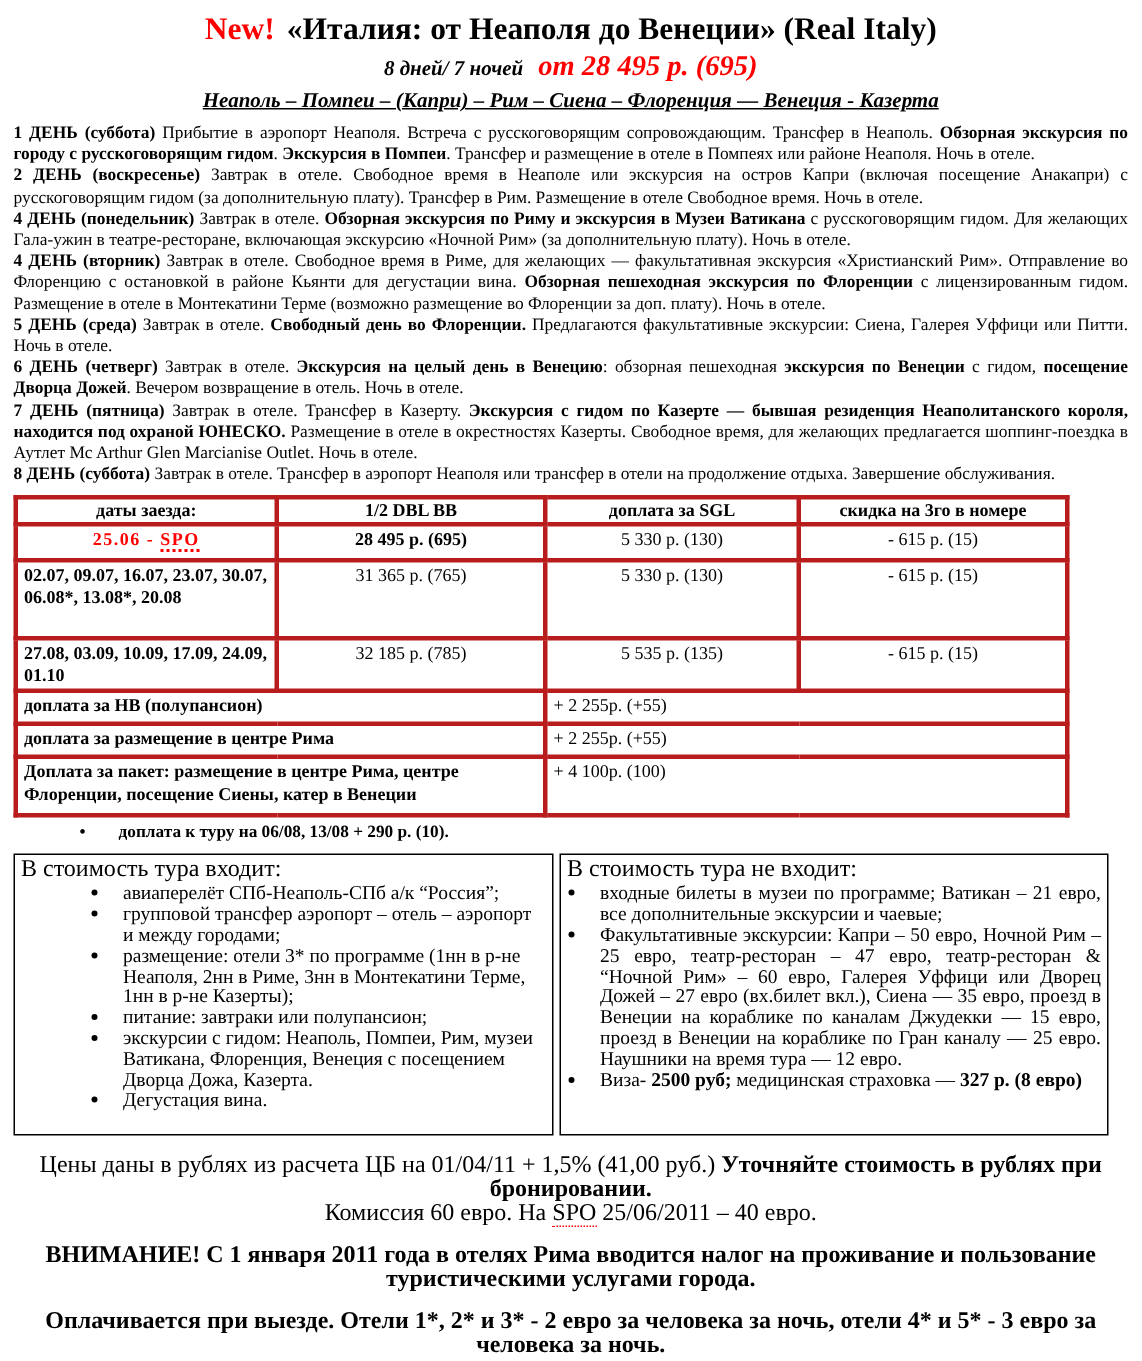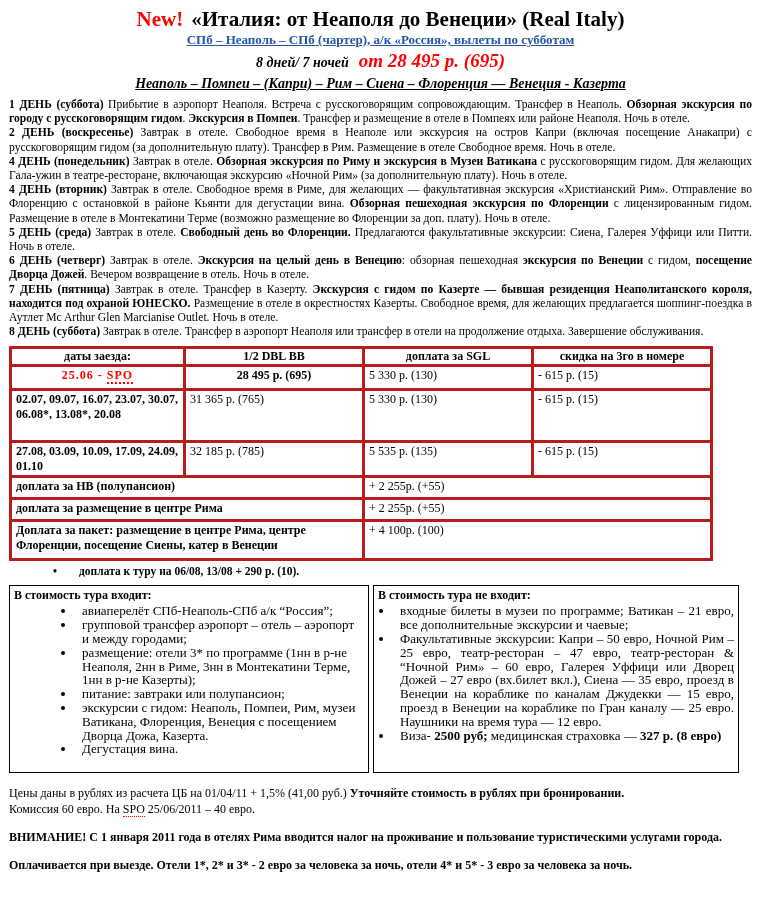--- a/index.html
+++ b/index.html
@@ -24,60 +24,59 @@
   
   .itinerary { margin-top:6px; }
   .itinerary p { margin:0; font-size:11.6px; line-height:14.2px; text-align:justify; }
 
   
   table.price { border-collapse:collapse; table-layout:fixed; width:701px; margin:7px 0 0 0; }
   table.price th, table.price td { border:3px solid #b91c1c; font-size:12px; padding:1px 4px; vertical-align:top; overflow:hidden; }
   table.price th { text-align:center; font-weight:bold; padding:0 2px; }
   col.c1{width:174px} col.c2{width:179px} col.c3{width:169px} col.c4{width:179px}
   td.dates { font-weight:bold; text-align:left; }
-  td.val { }
+  td.val { text-align:center; }
   td.spo-cell { color:#FF0000; font-size:15px; font-weight:bold; text-align:center; letter-spacing:1px; }
   td.price-bold { font-size:16px; font-weight:bold; text-align:center; }
   .spell { border-bottom:2px dotted #FF0000; }
   tr.r-spo { height:24px; }
   tr.r-mid { height:52px; }
   tr.r-last { height:31px; }
   td.supp-label { font-weight:bold; height:17px; }
   td.supp-pkg { height:34px; }
   td.supp-val { text-align:left; }
 
   .bullet-note { font-size:11.5px; font-weight:bold; margin:4px 0 8px 44px; }
   .bullet-note .dot { margin-right:22px; }
 
   
   .boxes { display:flex; gap:4px; margin-top:8px; }
   .box { border:1px solid #000; box-sizing:border-box; height:188px; padding:2px 4px; }
   .box-left { width:360px; }
   .box-right { width:366px; }
-  .box-title { font-size:12px; font-weight:bold; line-height:15px; }
+  .box-title { font-size:16px; font-weight:normal; line-height:15px; }
   .box ul { margin:1px 0 0 0; font-size:13px; line-height:13.8px; }
   .box-left ul { padding-left:62px; }
   .box-right ul { padding-left:16px; }
   .box li { padding-left:6px; margin:0; }
   .box-right li { text-align:justify; }
 
   
-  .footer { margin-top:12px; font-size:12px; }
+  .footer { margin-top:12px; font-size:16px;text-align:center; }
   .footer .ln { line-height:16px; }
   .footer .gap { height:12px; }
   .spell-sm { border-bottom:1px dotted #FF0000; }
 </style>
 </head>
 <body>
 
 <div class="page">
 
   <div class="hdr">
     <div class="title-line"><span class="new-label">New!</span><span>«Италия: от Неаполя до Венеции» (Real Italy)</span></div>
-    <div class="subtitle">СПб – Неаполь – СПб (чартер),  а/к «Россия», вылеты по субботам</div>
     <div class="price-line"><span class="duration">8 дней/ 7 ночей</span><span class="price-big-red">от 28 495 р. (695)</span></div>
     <div class="route">Неаполь – Помпеи – (Капри) – Рим – Сиена – Флоренция — Венеция - Казерта</div>
   </div>
 
   <div class="itinerary">
       <p><span class="b">1 ДЕНЬ  (суббота) </span><span>Прибытие в аэропорт Неаполя. Встреча с русскоговорящим сопровождающим. Трансфер в Неаполь. </span><span class="b">Обзорная экскурсия по городу с русскоговорящим гидом</span><span>. </span><span class="b">Экскурсия в Помпеи</span><span>. Трансфер и размещение в отеле в Помпеях или районе Неаполя. Ночь в отеле.</span></p>
       <p><span class="b">2 ДЕНЬ (воскресенье) </span><span>Завтрак в отеле.  Свободное время в Неаполе или экскурсия на остров Капри (включая посещение Анакапри) с русскоговорящим гидом (за дополнительную плату). Трансфер в Рим. Размещение в отеле Свободное время. Ночь в отеле.</span></p>
       <p><span class="b">4 ДЕНЬ (понедельник)  </span><span>Завтрак в отеле. </span><span class="b">Обзорная экскурсия по Риму и экскурсия в Музеи Ватикана </span><span>с русскоговорящим  гидом. Для желающих Гала-ужин в театре-ресторане, включающая экскурсию «Ночной Рим» (за дополнительную плату). Ночь в отеле.</span></p>
       <p><span class="b">4 ДЕНЬ  (вторник) </span><span>Завтрак в отеле. Свободное время в Риме, для желающих — факультативная экскурсия «Христианский Рим». Отправление во  Флоренцию с остановкой в районе Кьянти для дегустации вина. </span><span class="b">Обзорная пешеходная экскурсия по  Флоренции </span><span>с лицензированным гидом. Размещение в отеле в Монтекатини Терме (возможно размещение во Флоренции за доп. плату). Ночь в отеле.</span></p>
       <p><span class="b">5 ДЕНЬ (среда) </span><span>Завтрак в отеле.  </span><span class="b">Свободный день во Флоренции. </span><span>Предлагаются факультативные экскурсии: Сиена, Галерея Уффици или Питти. Ночь в отеле.</span></p>

